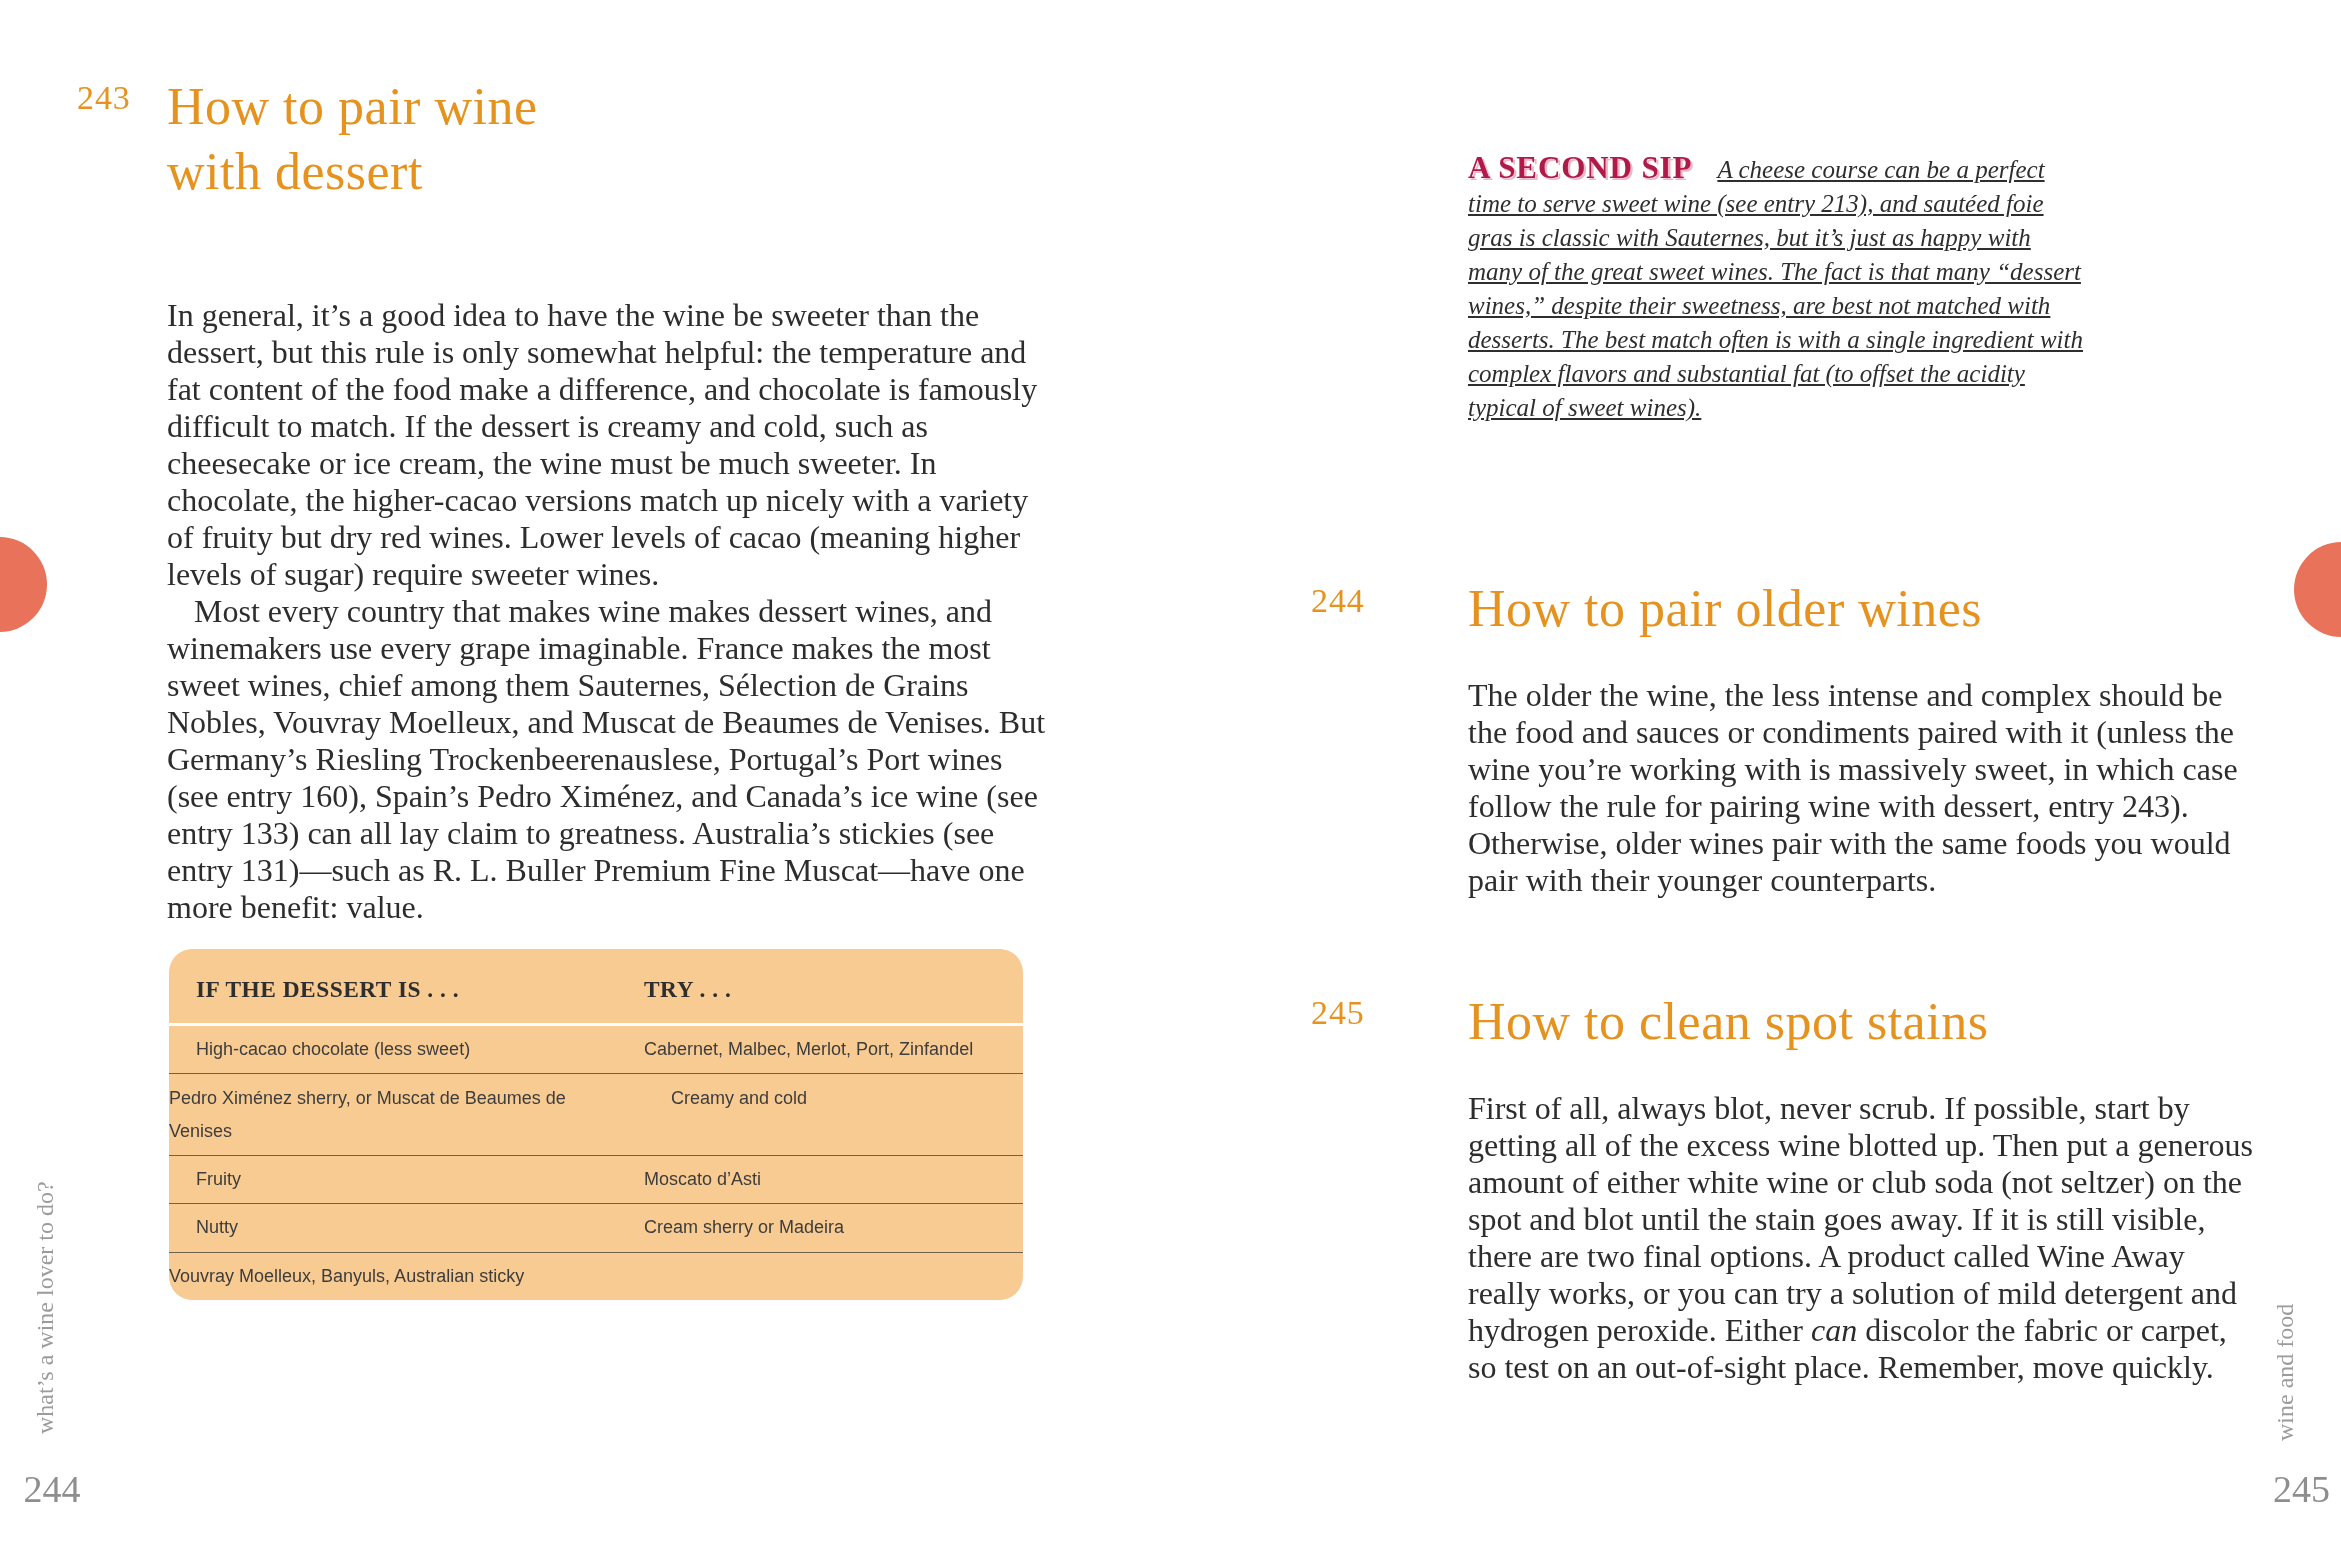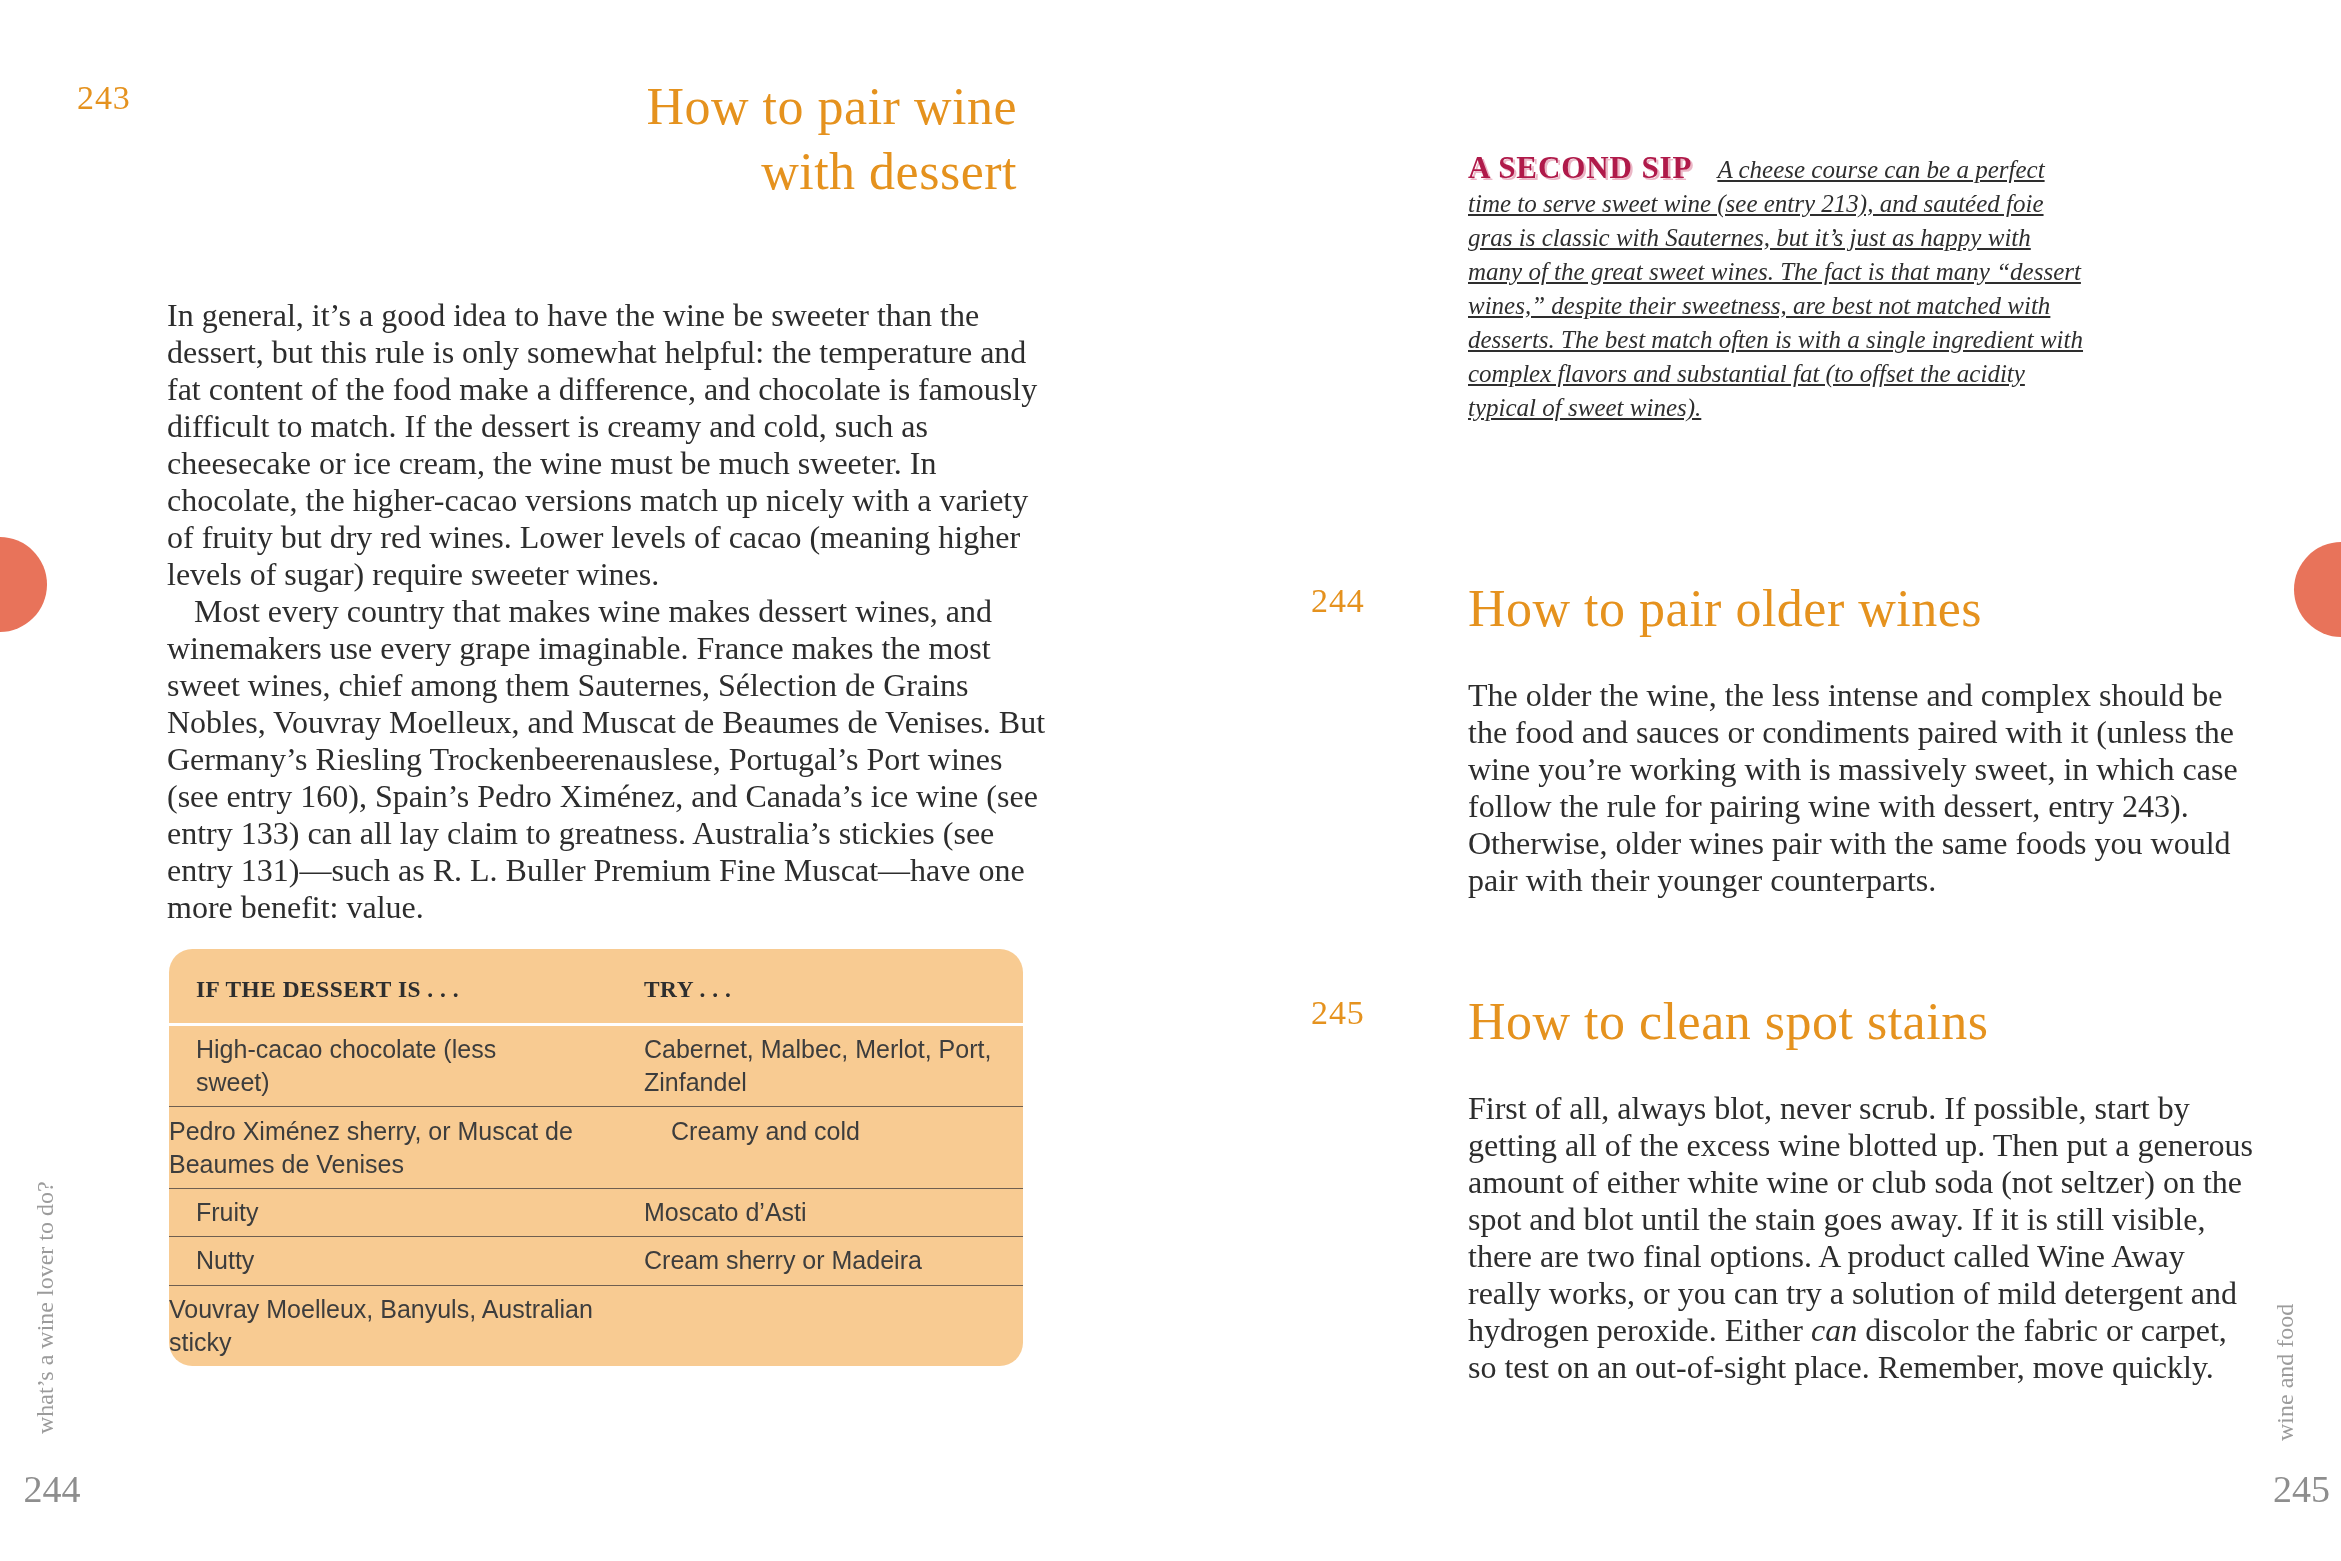--- a/index.html
+++ b/index.html
@@ -83,21 +83,21 @@
     padding: 24px 0 17px 0;
     border-bottom: 3.6px solid #ffffff;
   }
   .pt-header .pt-cell {
     font-weight: 700;
     font-size: 23.4px;
     letter-spacing: 0.5px;
     color: #2e2e2e;
     font-family: Liberation Serif, serif;
   }
-  .pt-cell { padding-left: 27px; font-size: 25px; line-height: 33px; }
+  .pt-cell { padding-left: 27px; font-size: 18px; line-height: 33px; }
   .pt-cell.c1 { padding-right: 135px; }
   .pt-cell.c2 { padding-left: 0; padding-right: 14.4px; }
   .pt-body-row { padding: 7.2px 0; }
   .pt-body-row + .pt-body-row { border-top: 0.9px solid #6f5f50; }
 
   
   .side-label {
     position: absolute;
     transform: rotate(-90deg);
     transform-origin: 0 0;
@@ -123,21 +123,21 @@
 </head>
 <body>
 
 <div class="spread">
 
   <div class="edge-circle left"></div>
   <div class="edge-circle right"></div>
 
   <div class="abs entry-number" style="left:77px; top:81px;">243</div>
 
-  <div class="abs entry-title" style="left:152px; top:74px; width:865px;text-align:right;">
+  <div class="abs entry-title" style="left:167px; top:74px; width:865px;">
     <div>How to pair wine</div>
     <div>with dessert</div>
   </div>
 
   <div class="abs body-copy" style="left:167px; top:297px; width:887px;">
     <p>In general, it’s a good idea to have the wine be sweeter than the dessert, but this rule is only somewhat helpful: the temperature and fat content of the food make a difference, and chocolate is famously difficult to match. If the dessert is creamy and cold, such as cheesecake or ice cream, the wine must be much sweeter. In chocolate, the higher-cacao versions match up nicely with a variety of fruity but dry red wines. Lower levels of cacao (meaning higher levels of sugar) require sweeter wines.</p>
     <p class="indented">Most every country that makes wine makes dessert wines, and winemakers use every grape imaginable. France makes the most sweet wines, chief among them Sauternes, Sélection de Grains Nobles, Vouvray Moelleux, and Muscat de Beaumes de Venises. But Germany’s Riesling Trockenbeerenauslese, Portugal’s Port wines (see entry 160), Spain’s Pedro Ximénez, and Canada’s ice wine (see entry 133) can all lay claim to greatness. Australia’s stickies (see entry 131)—such as R. L. Buller Premium Fine Muscat—have one more benefit: value.</p>
   </div>
 
   <div class="abs pair-table">

